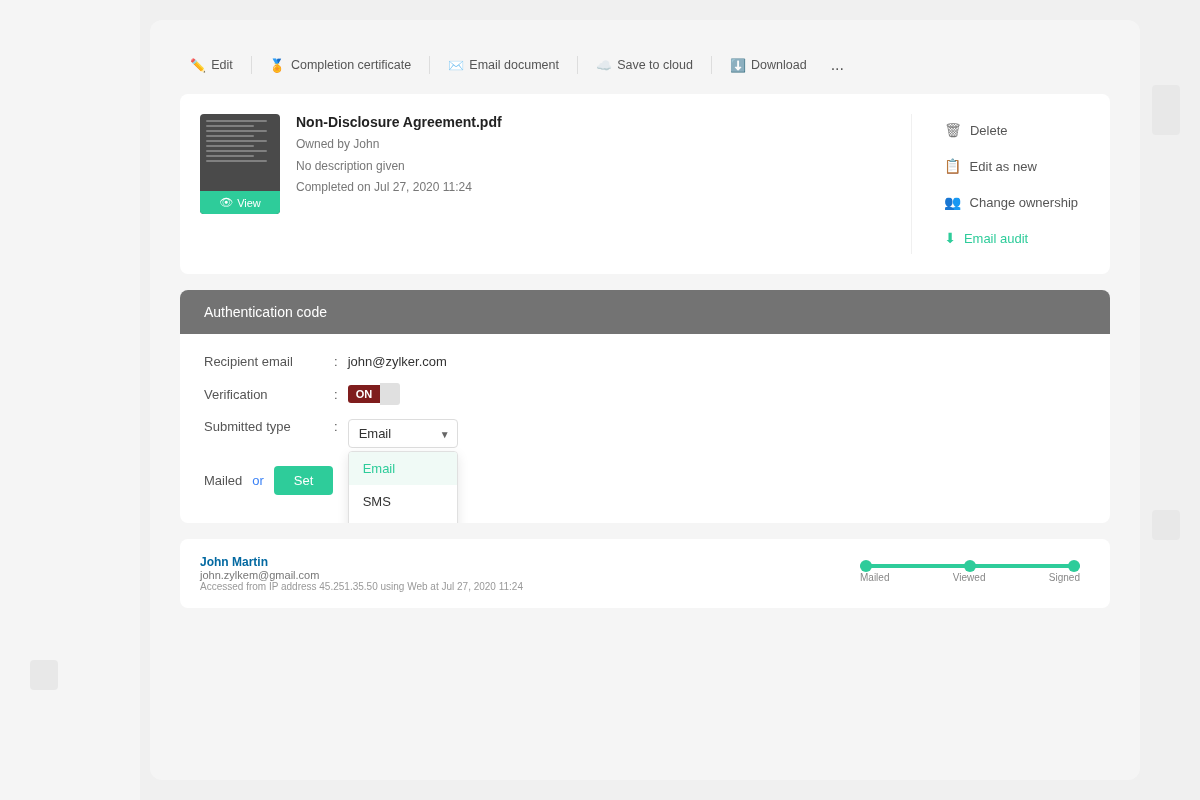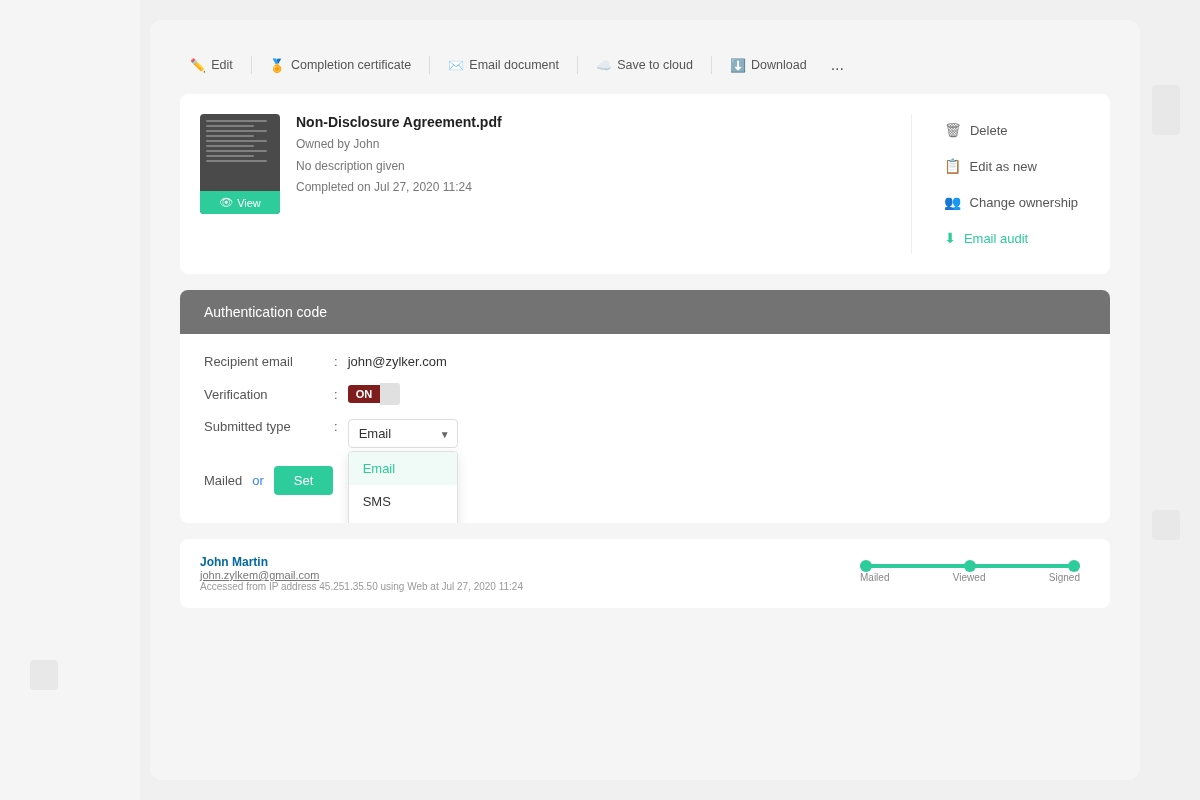--- a/index.html
+++ b/index.html
@@ -364,21 +364,20 @@
       flex: 1;
     }
     .audit-name {
       font-size: 12px;
       font-weight: 600;
       color: #0369a1;
     }
     .audit-email {
       font-size: 11px;
       color: #777;
-      text-decoration: underline;
     }
     .audit-access {
       font-size: 10px;
       color: #999;
     }
 
     
     .progress-timeline {
       flex: 1;
       display: flex;

